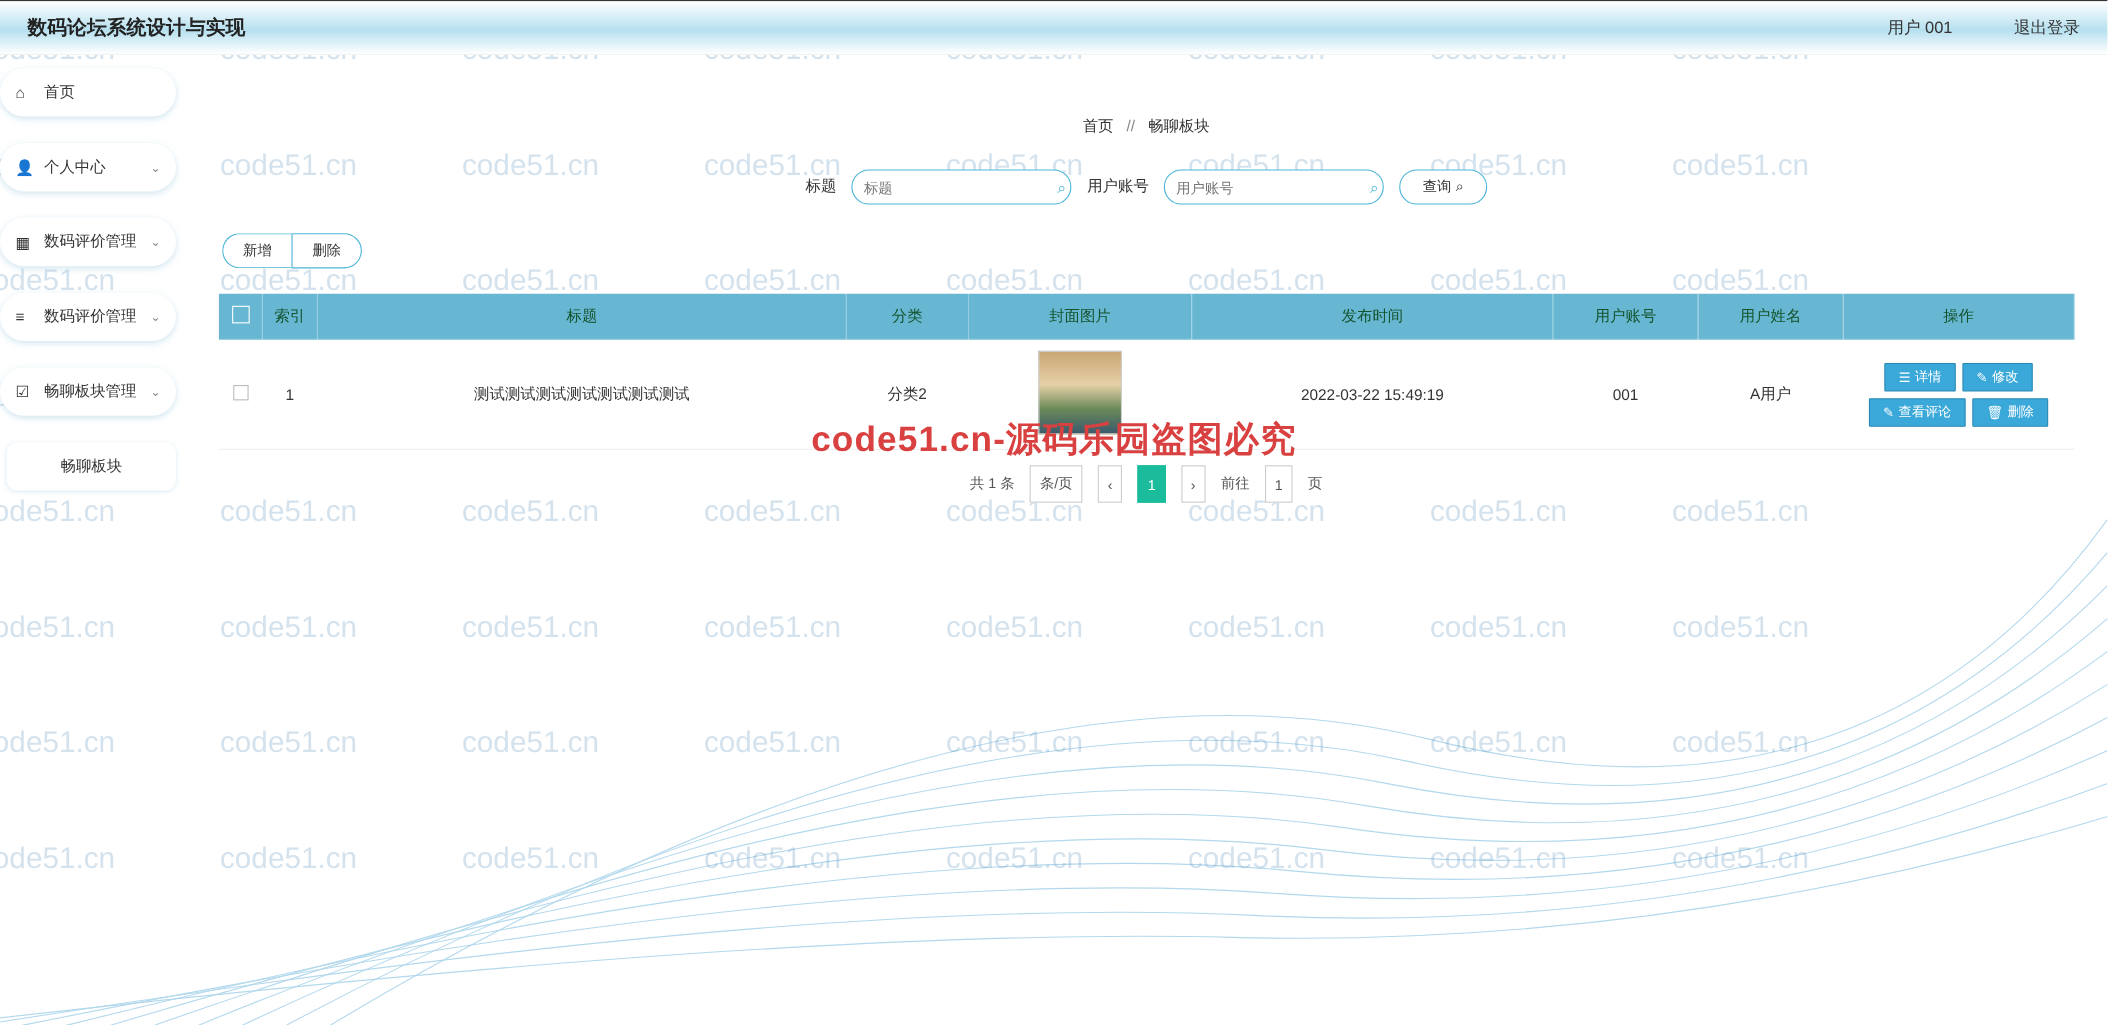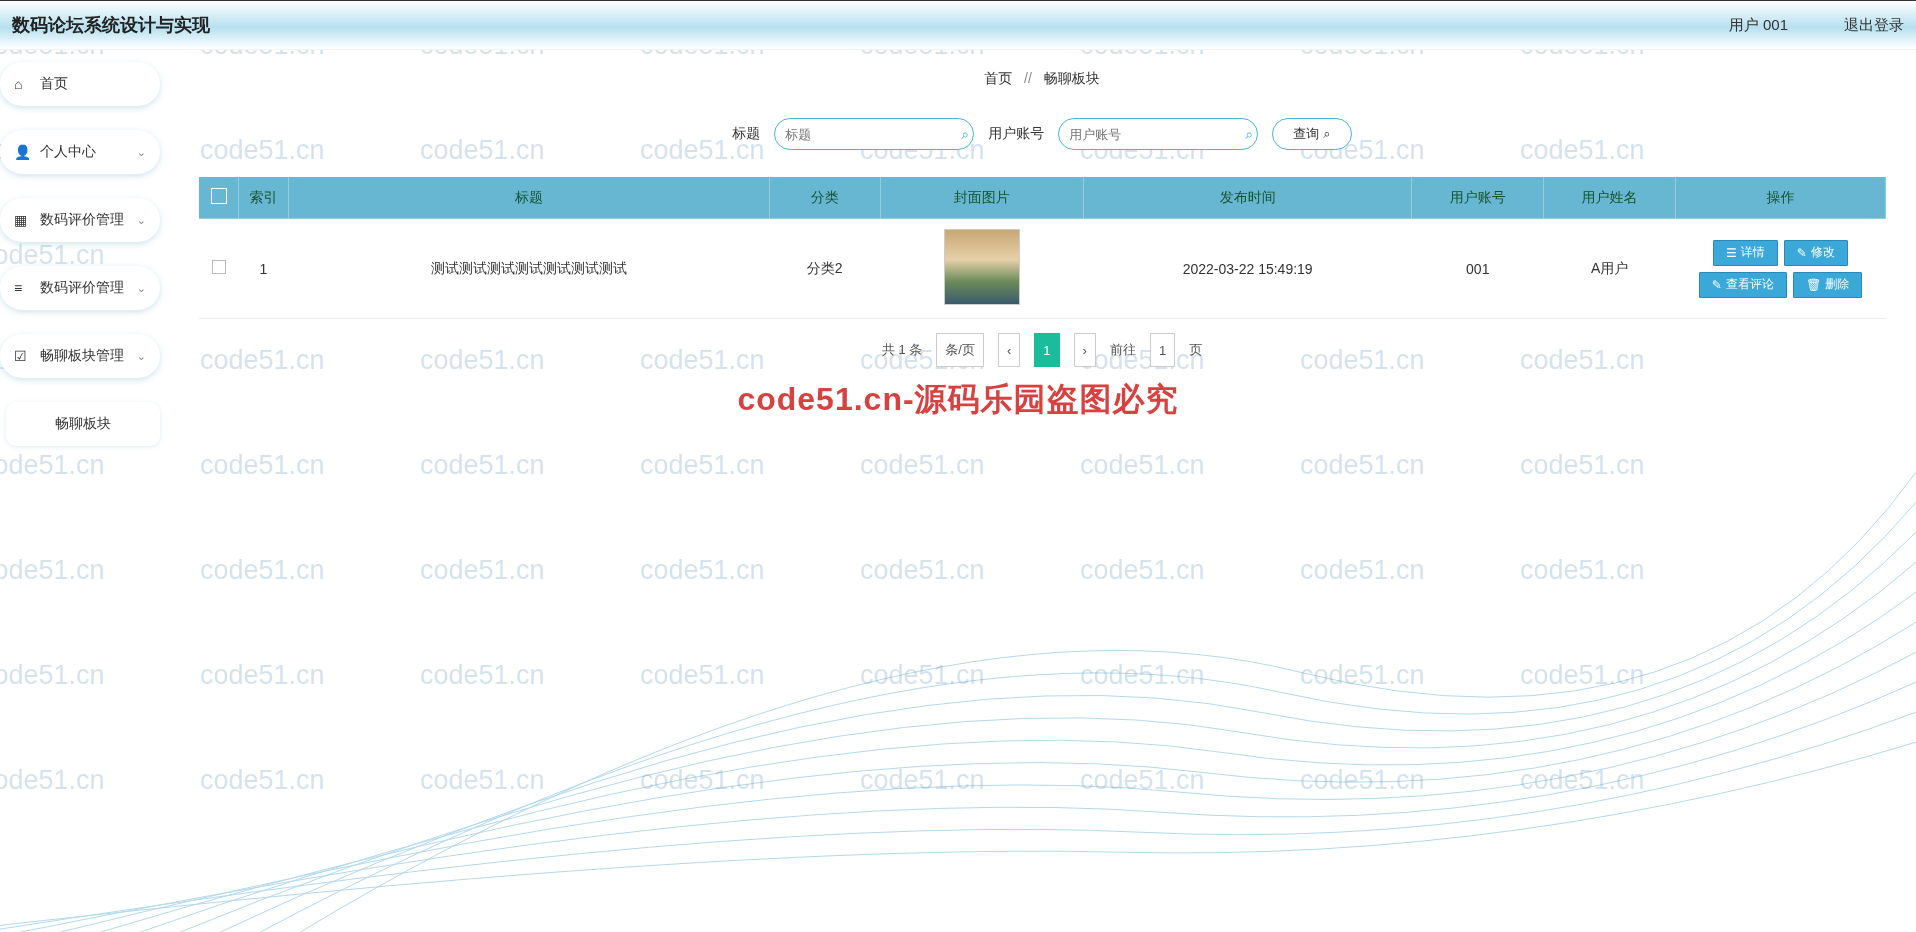--- a/index.html
+++ b/index.html
@@ -4,35 +4,35 @@
 <style>
 * { margin: 0; padding: 0; box-sizing: border-box; font-family: "Microsoft YaHei", sans-serif; }
 body { width: 1916px; height: 932px; overflow: hidden; background: #fff; position: relative; }
 
 .watermark-container { position: absolute; inset: 0; pointer-events: none; z-index: 1; }
 .watermark { position: absolute; color: rgba(100,150,190,0.28); font-size: 27px; font-weight: 400; white-space: nowrap; }
 .center-watermark { position: absolute; left: 50%; top: 378px; transform: translateX(-50%); color: #d94040; font-size: 32px; font-weight: bold; z-index: 50; pointer-events: none; letter-spacing: 1px; }
 
 .bg-wave { position: absolute; bottom: 0; right: 0; width: 100%; height: 60%; z-index: 0; opacity: 0.75; pointer-events: none; }
 
-.header { height: 50px; background: linear-gradient(180deg, #fff 0%, #b6e0ef 55%, #fff 100%); display: flex; align-items: center; padding: 0 12px; border-top: 1px solid #333; border-bottom: 1px solid rgba(0,0,0,0.05); position: relative; z-index: 10; }
+.header { height: 50px; background: linear-gradient(180deg, #fff 0%, #b6e0ef 55%, #fff 100%); display: flex; align-items: center; padding: 0 25px; border-top: 1px solid #333; border-bottom: 1px solid rgba(0,0,0,0.05); position: relative; z-index: 10; }
 .header-title { font-size: 18px; font-weight: bold; color: #222; }
 .header-right { margin-left: auto; display: flex; align-items: center; gap: 56px; color: #333; font-size: 15px; }
 .header-link { cursor: pointer; }
 
 .layout { display: flex; position: relative; z-index: 5; }
 
 .sidebar { width: 168px; padding: 12px 8px 0 0; }
 .side-item { background: #fff; border-radius: 22px; height: 44px; display: flex; align-items: center; padding: 0 14px; margin-bottom: 24px; box-shadow: 0 2px 6px rgba(120,180,210,0.35); cursor: pointer; font-size: 14px; color: #333; position: relative; }
 .side-item .icon { width: 16px; margin-right: 10px; display: inline-flex; }
 .side-item .chev { margin-left: auto; font-size: 11px; color: #888; }
 .side-sub { background: #fff; height: 44px; display: flex; align-items: center; justify-content: center; font-size: 14px; color: #333; border-radius: 10px; margin-bottom: 20px; margin-left: 6px; box-shadow: 0 1px 4px rgba(120,180,210,0.25); cursor: pointer; }
 
 .main { flex: 1; padding: 20px 30px 0 30px; }
-.breadcrumb { text-align: center; font-size: 14px; color: #333; margin-bottom: 30px; }
+.breadcrumb { text-align: center; font-size: 14px; color: #333; margin-bottom: 30px; margin-top: 36px; }
 .breadcrumb .sep { margin: 0 8px; color: #888; }
 
 .search-row { display: flex; justify-content: center; align-items: center; gap: 14px; margin-bottom: 26px; }
 .search-label { font-size: 14px; color: #333; }
 .search-field { width: 200px; height: 32px; border: 1px solid #4ab5d6; border-radius: 16px; display: flex; align-items: center; padding: 0 10px; background: #fff; }
 .search-field input { border: none; outline: none; flex: 1; font-size: 13px; background: transparent; }
 .search-field .sicon { color: #4ab5d6; font-size: 14px; }
 .query-btn { height: 32px; padding: 0 20px; border: 1px solid #4ab5d6; border-radius: 16px; background: #fff; color: #333; font-size: 13px; cursor: pointer; display: inline-flex; align-items: center; gap: 4px; }
 
 .action-row { padding-left: 4px; margin-bottom: 22px; }
@@ -128,20 +128,26 @@
       <div class="search-field">
         <input placeholder="用户账号" style="">
         <span class="sicon">⌕</span>
       </div>
       <button class="query-btn">
         <span>查询</span>
         <span>⌕</span>
       </button>
     </div>
 
+    <div class="action-row">
+      <div class="pill-group">
+        <button class="pill">新增</button>
+        <button class="pill">删除</button>
+      </div>
+    </div>
 
     <table class="table">
       <thead>
         <tr>
           <th style="width:40px"><span class="chk"></span></th>
           <th style="width:50px">索引</th>
           <th>标题</th>
           <th>分类</th>
           <th>封面图片</th>
           <th>发布时间</th>

